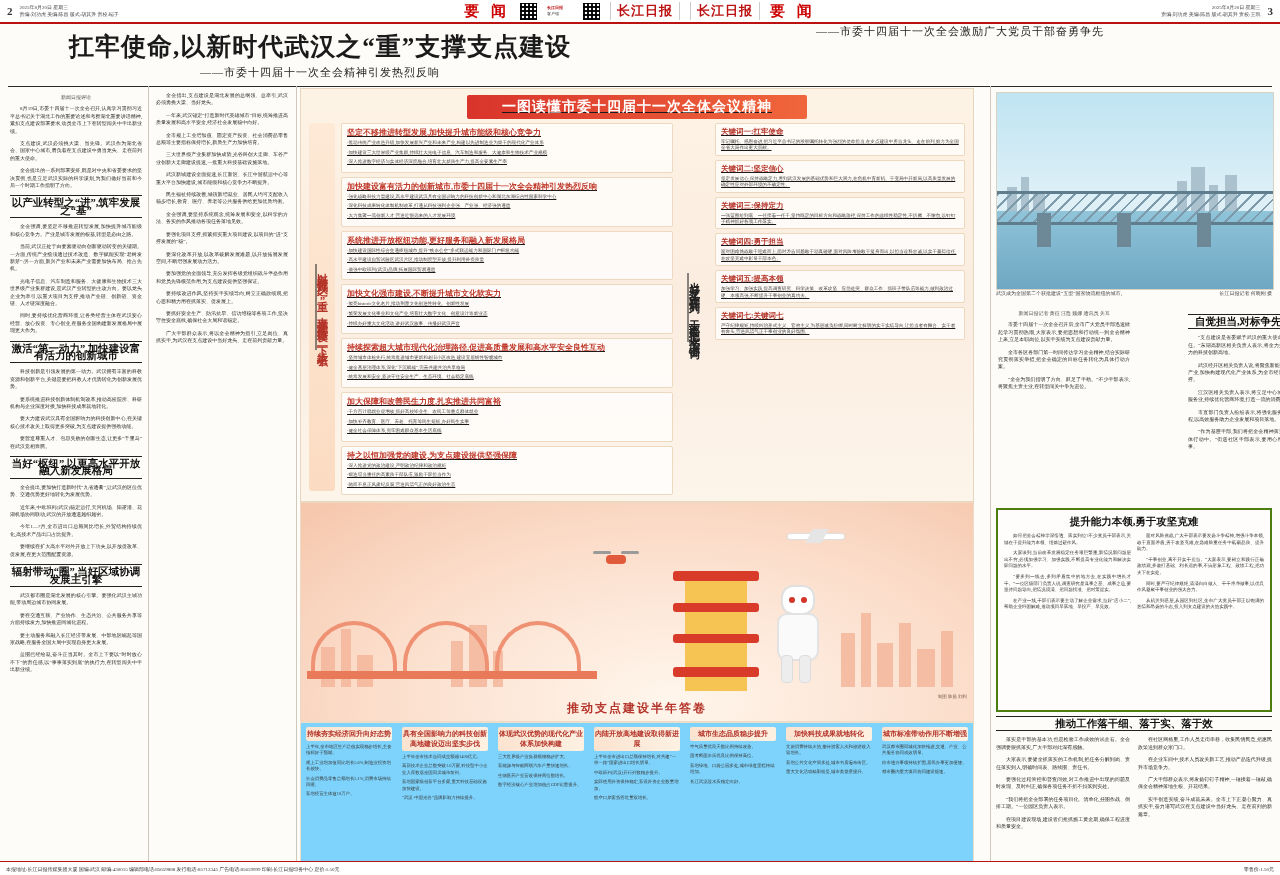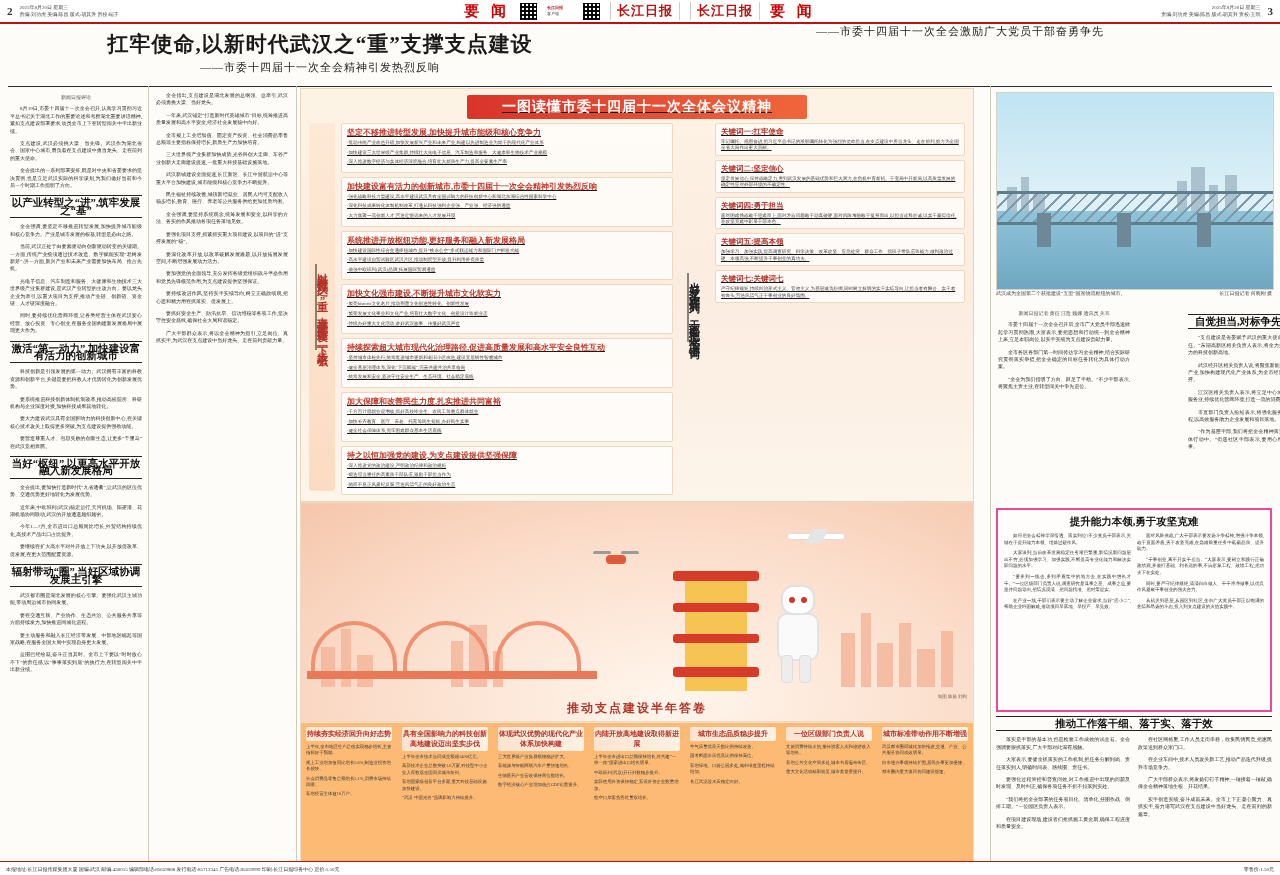--- a/index.html
+++ b/index.html
@@ -36,21 +36,21 @@
     font-family:"Liberation Serif",serif;
     border-left:1px solid #ccc;border-right:1px solid #ccc;padding:0 6px;
   }
   .nameplate.red{color:#b11;}
 
   
   .head-row{position:absolute;top:24px;left:0;width:1280px;height:58px;display:flex;}
   .head-col{flex:1;text-align:center;}
   .head-col.left{border-right:0px;}
   h1.hl{
-    margin:6px 0 2px;font-size:21px;font-weight:bold;letter-spacing:1px;
+    margin:6px 0 2px;font-size:25px;font-weight:bold;letter-spacing:1px;
     font-family:"Liberation Serif",serif;
   }
   .sub{font-size:11px;color:#222;letter-spacing:1px;}
 
   
   .vrule{position:absolute;top:86px;width:1px;height:782px;background:#cfc9bb;}
   .hline{position:absolute;background:#2a2a2a;height:1px;}
 
   
   .col{position:absolute;font-size:5px;line-height:7.4px;color:#2b2b2b;text-align:justify;}
@@ -120,40 +120,40 @@
   .plane{position:absolute;top:24px;left:486px;width:56px;height:16px;}
   .plane .fus{position:absolute;top:6px;left:0;width:56px;height:5px;background:#fff;border:1px solid #ddd;border-radius:3px;}
   .plane .wing{position:absolute;top:2px;left:22px;width:16px;height:14px;background:#e5e5e5;transform:skewX(-28deg);}
   .illus-cap{
     position:absolute;bottom:4px;left:0;width:100%;text-align:center;
     font-size:12px;font-weight:bold;color:#b4342a;letter-spacing:2px;
   }
   .illus-credit{position:absolute;right:6px;bottom:22px;font-size:4.5px;color:#7a5a4a;}
 
   
-  .strip{position:absolute;left:300px;top:722px;width:672px;height:146px;background:#fdba74;border:1px solid #ecdfc8;}
+  .strip{position:absolute;left:300px;top:722px;width:672px;height:146px;background:#7dd3fc;border:1px solid #ecdfc8;}
   .strip .cols{display:flex;height:100%;}
   .strip .c{flex:1;padding:4px 5px;box-sizing:border-box;}
   .strip h6{margin:0 0 3px;font-size:7px;color:#b4342a;font-weight:bold;text-align:center;
     background:linear-gradient(90deg,#fbe3cf,#fdf1e3);padding:2px 0;border-radius:2px;}
   .strip .c div{font-size:4.4px;line-height:6.4px;color:#3a3a3a;margin-bottom:3px;}
 
   
   .photo{position:absolute;left:996px;top:92px;width:276px;height:196px;overflow:hidden;border:1px solid #d8d2c4;}
   .ph-sky{position:absolute;inset:0;background:linear-gradient(180deg,#bfe4f2 0%,#dff0f7 55%,#cfe6ef 100%);}
   .ph-city{position:absolute;bottom:78px;left:0;width:100%;height:46px;}
   .ph-b{position:absolute;bottom:0;background:#9fb6c4;opacity:.8;}
   .ph-water{position:absolute;bottom:0;left:0;width:100%;height:78px;background:linear-gradient(180deg,#8fc4d9,#6fa7c2);}
   .ph-bridge{position:absolute;bottom:64px;left:0;width:100%;height:60px;}
   .ph-truss{position:absolute;bottom:0;left:0;width:100%;height:28px;border-top:3px solid #5f7d8c;border-bottom:3px solid #5f7d8c;
      background:repeating-linear-gradient(135deg,#7e9bab 0 2px,transparent 2px 9px);}
   .ph-pier{position:absolute;bottom:-22px;width:14px;height:34px;background:#6d8897;}
   .photo-cap{position:absolute;left:996px;top:290px;width:276px;font-size:5px;color:#444;display:flex;justify-content:space-between;}
 
-  .redbox{position:absolute;left:996px;top:508px;width:276px;height:204px;border:2px solid #ec4899;box-sizing:border-box;padding:5px 6px;background:#fffdfb;}
+  .redbox{position:absolute;left:996px;top:508px;width:276px;height:204px;border:2px solid #4d7c0f;box-sizing:border-box;padding:5px 6px;background:#fffdfb;}
   .redbox .rb-title{font-size:10.5px;font-weight:bold;text-align:center;color:#111;margin-bottom:4px;}
   .redbox .rb-cols{display:flex;gap:6px;}
   .redbox .rb-cols .rc{flex:1;font-size:4.5px;line-height:6.6px;color:#333;text-align:justify;}
   .redbox .rb-cols .rc p{margin:0 0 4px;text-indent:2em;}
 
   
   .footer{position:absolute;left:0;bottom:0;width:1280px;height:14px;background:#fff;border-top:1px solid #b11;
     font-size:5px;color:#333;display:flex;align-items:center;justify-content:space-between;padding:0 6px;box-sizing:border-box;}
 </style>
 </head>
@@ -320,20 +320,24 @@
       <div class="info-kw" id="info-kws">
           <div class="kw">
             <h5>关键词一:扛牢使命</h5>
             <div>牢记嘱托、感恩奋进,把习近平总书记的殷殷嘱托转化为强烈的使命担当,在支点建设中勇当龙头、走在前列,努力为全国全省大局作出更大贡献。</div>
           </div>
           <div class="kw">
             <h5>关键词二:坚定信心</h5>
             <div>坚定发展信心,保持战略定力,看到武汉发展的基础优势和巨大潜力,在危机中育新机、于变局中开新局,以高质量发展的确定性应对外部环境的不确定性。</div>
           </div>
           <div class="kw">
+            <h5>关键词三:保持定力</h5>
+            <div>一张蓝图绘到底、一任接着一任干,坚持既定的目标方向和战略路径,保持工作的连续性稳定性,不折腾、不懈怠,以钉钉子精神抓好各项工作落实。</div>
+          </div>
+          <div class="kw">
             <h5>关键词四:勇于担当</h5>
             <div>面对困难挑战敢于迎难而上,面对矛盾问题敢于动真碰硬,面对风险考验敢于挺身而出,以担当诠释忠诚,以实干赢得信任,在攻坚克难中彰显干部本色。</div>
           </div>
           <div class="kw">
             <h5>关键词五:提高本领</h5>
             <div>加强学习、加强实践,提高调查研究、科学决策、改革攻坚、应急处突、群众工作、抓班子带队伍等能力,做到政治过硬、本领高强,不断提升干事创业的真功夫。</div>
           </div>
           <div class="kw">
             <h5>关键词七:关键词七</h5>
             <div>严守纪律规矩,持续纠治形式主义、官僚主义,为基层减负松绑,同时树立鲜明的实干实绩导向,让担当者有舞台、实干者有奔头,营造风清气正干事创业的良好氛围。</div>
@@ -427,21 +431,21 @@
           <div>航空口岸客货吞吐量双增长。</div>
         </div>
         <div class="c">
           <h6>城市生态品质稳步提升</h6>
           <div>空气质量优良天数比例持续改善。</div>
           <div>国考断面水质优良比例保持高位。</div>
           <div>新增绿地、口袋公园多处,城市绿道里程持续增加。</div>
           <div>长江武汉段水质稳定向好。</div>
         </div>
         <div class="c">
-          <h6>一位区级部门负责人说</h6>
+          <h6>加快科技成果就地转化</h6>
           <div>文旅消费持续火热,接待游客人次和旅游收入双增长。</div>
           <div>新增公共文化空间多处,城市书房遍布街区。</div>
           <div>重大文化活动精彩纷呈,城市美誉度提升。</div>
         </div>
         <div class="c">
           <h6>城市标准带动作用不断增强</h6>
           <div>武汉都市圈同城化加快推进,交通、产业、公共服务协同成效明显。</div>
           <div>跨市通办事项持续扩围,居民办事更加便捷。</div>
           <div>都市圈内重大项目协同建设提速。</div>
         </div>

